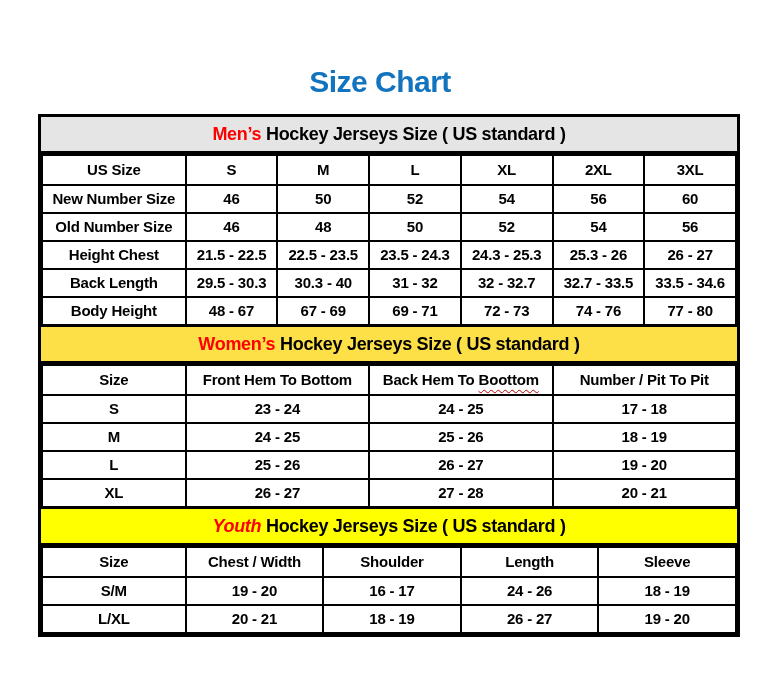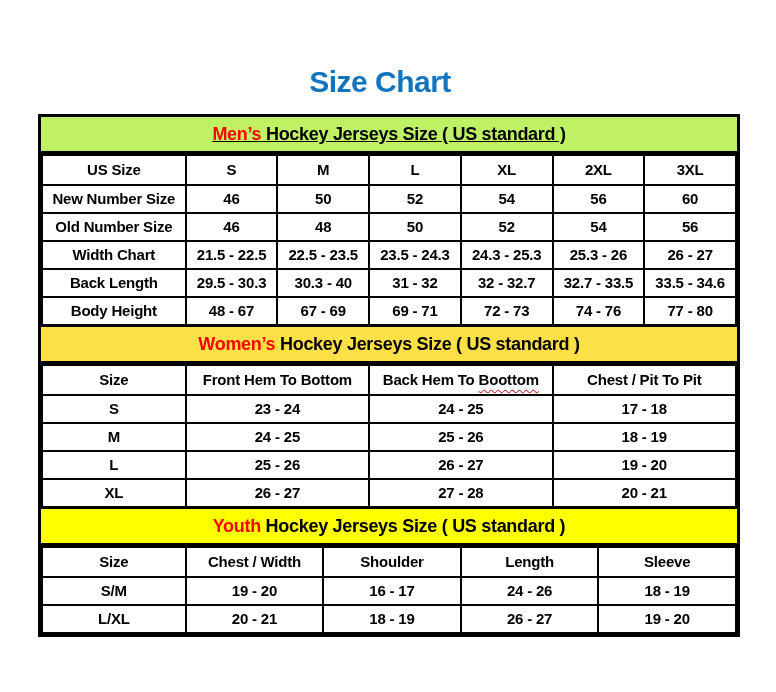--- a/index.html
+++ b/index.html
@@ -73,21 +73,21 @@
     margin-top: 48px;
   }
 </style>
 </head>
 <body>
 
 <div class="page">
   <h1 class="title" style="color: rgb(18, 116, 190);">Size Chart</h1>
   <div class="chart" id="chart">
       <div class="section">
-        <div class="band" style="background: #bef264; text-decoration: underline;"><span style="color: rgb(255, 0, 0);">Men’s</span><span style="color: rgb(0, 0, 0);"> Hockey Jerseys Size ( US standard )</span></div>
+        <div class="band" style="background: #e5e5e5;"><span style="color: rgb(255, 0, 0);">Men’s</span><span style="color: rgb(0, 0, 0);"> Hockey Jerseys Size ( US standard )</span></div>
         <table>
           <colgroup>
             <col class="label-col">
             <col>
             <col>
             <col>
             <col>
             <col>
             <col>
           </colgroup>
@@ -115,21 +115,21 @@
             <tr>
               <td>Old Number Size</td>
               <td>46</td>
               <td>48</td>
               <td>50</td>
               <td>52</td>
               <td>54</td>
               <td>56</td>
             </tr>
             <tr>
-              <td>Width Chart</td>
+              <td>Height Chest</td>
               <td>21.5 - 22.5</td>
               <td>22.5 - 23.5</td>
               <td>23.5 - 24.3</td>
               <td>24.3 - 25.3</td>
               <td>25.3 - 26</td>
               <td>26 - 27</td>
             </tr>
             <tr>
               <td>Back Length</td>
               <td>29.5 - 30.3</td>
@@ -158,21 +158,21 @@
             <col class="label-col">
             <col>
             <col>
             <col>
           </colgroup>
           <thead>
             <tr>
               <th>Size</th>
               <th>Front Hem To Bottom</th>
               <th><span>Back Hem To </span><span class="squiggle" style="text-decoration-color: rgb(192, 0, 0);">Boottom</span></th>
-              <th>Chest / Pit To Pit</th>
+              <th>Number / Pit To Pit</th>
             </tr>
           </thead>
           <tbody>
             <tr>
               <td>S</td>
               <td>23 - 24</td>
               <td>24 - 25</td>
               <td>17 - 18</td>
             </tr>
             <tr>
@@ -190,21 +190,21 @@
             <tr>
               <td>XL</td>
               <td>26 - 27</td>
               <td>27 - 28</td>
               <td>20 - 21</td>
             </tr>
           </tbody>
         </table>
       </div>
       <div class="section">
-        <div class="band" style="background: rgb(255, 255, 0);"><span style="color: rgb(255, 0, 0);">Youth</span><span style="color: rgb(0, 0, 0);"> Hockey Jerseys Size ( US standard )</span></div>
+        <div class="band" style="background: rgb(255, 255, 0);"><span style="color: rgb(255, 0, 0); font-style: italic;">Youth</span><span style="color: rgb(0, 0, 0);"> Hockey Jerseys Size ( US standard )</span></div>
         <table>
           <colgroup>
             <col class="label-col">
             <col>
             <col>
             <col>
             <col>
           </colgroup>
           <thead>
             <tr>

